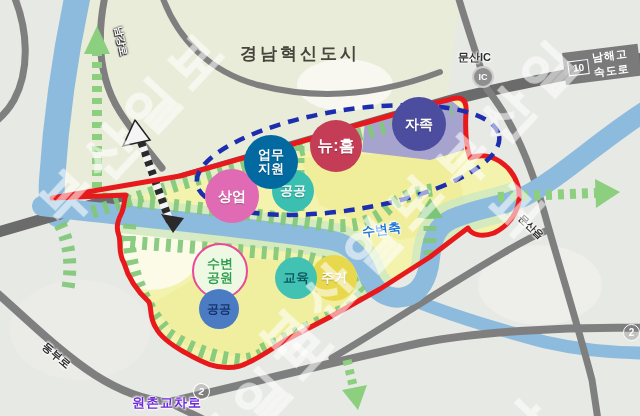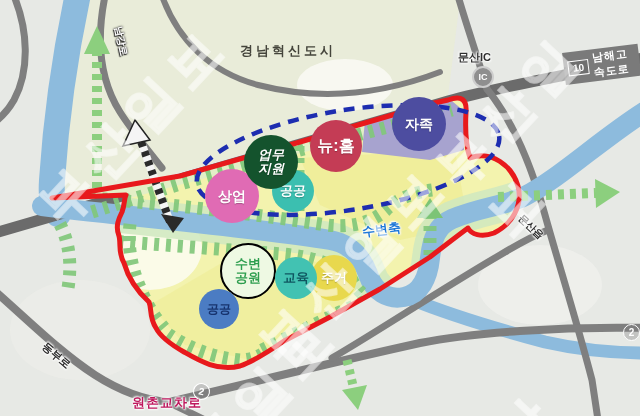--- a/index.html
+++ b/index.html
@@ -5,25 +5,25 @@
   html,body{margin:0;padding:0;}
   .stage{
     position:relative;width:640px;height:416px;overflow:hidden;
     background:#e7e9e5;
     font-family:"Liberation Sans","DejaVu Sans",sans-serif;
   }
   .stage svg{position:absolute;left:0;top:0;}
   .lbl{position:absolute;white-space:nowrap;}
   .halo{text-shadow:0 0 2px #fff,0 0 2px #fff,1px 1px 2px #fff,-1px -1px 2px #fff;}
   .halo-dark{text-shadow:0 0 2px #333,0 0 2px #333,1px 1px 1px #222;}
-  .region-title{left:240px;top:42px;font-size:13px;font-weight:bold;color:#45453c;letter-spacing:3px;}
+  .region-title{left:240px;top:42px;font-size:17px;font-weight:bold;color:#45453c;letter-spacing:3px;}
   .munsan-ic{left:458px;top:50px;font-size:11px;font-weight:bold;color:#2e2e2e;}
   .subeonchuk{left:362px;top:221px;font-size:13px;font-weight:bold;color:#1f78d8;transform:rotate(-7deg);}
   .dongburo{left:40px;top:348px;font-size:11px;font-weight:bold;color:#2c2c2c;transform:rotate(40deg);}
-  .woncheon{left:132px;top:394px;font-size:13px;font-weight:bold;color:#be185d;letter-spacing:1px;}
+  .woncheon{left:132px;top:394px;font-size:13px;font-weight:bold;color:#6d28d9;letter-spacing:1px;}
   .namgang{left:106px;top:34px;font-size:10px;font-weight:bold;color:#fff;transform:rotate(78deg);}
   .munsan-eup{left:516px;top:220px;font-size:10px;font-weight:bold;color:#2c2c2c;transform:rotate(43deg);}
   .badge-ic{
     position:absolute;left:472px;top:66px;width:22px;height:22px;border-radius:50%;
     background:#8f8f8f;border:2px solid #cdcdcd;box-sizing:border-box;
     color:#fff;font-size:9px;font-weight:bold;display:flex;align-items:center;justify-content:center;
   }
   .route10-group{
     position:absolute;left:564px;top:53px;display:flex;align-items:center;gap:4px;
     background:#7a7a7a;padding:1px 4px;transform:rotate(-7deg);transform-origin:left center;
@@ -39,25 +39,25 @@
     display:flex;align-items:center;justify-content:center;background:rgba(130,130,130,.35);
   }
   .badge-r2.a{left:193px;top:383px;transform:rotate(12deg);}
   .badge-r2.b{left:623px;top:324px;}
   .zone{
     position:absolute;border-radius:50%;display:flex;align-items:center;justify-content:center;
     text-align:center;font-weight:bold;color:#fff;white-space:pre-line;line-height:1.05;
     font-size:13px;text-shadow:0 1px 1px rgba(0,0,0,.25);
   }
   .z-commercial{left:205px;top:169px;width:54px;height:54px;background:#e06bb4;font-size:14px;}
-  .z-business{left:244px;top:135px;width:54px;height:54px;background:#14532d;font-size:13px;font-style:italic;}
+  .z-business{left:244px;top:135px;width:54px;height:54px;background:#0369a1;font-size:13px;}
   .z-public-up{left:272px;top:170px;width:42px;height:42px;background:#3bbfb0;}
   .z-newhome{left:310px;top:120px;width:52px;height:52px;background:#c43c55;font-size:16px;}
   .z-self{left:392px;top:97px;width:54px;height:54px;background:#4d4da0;font-size:14px;text-align:right;}
-  .z-waterpark{left:220px;top:243px;width:56px;height:56px;background:#eef9e3;border:2px solid #000000;
+  .z-waterpark{left:192px;top:243px;width:56px;height:56px;background:#eef9e3;border:2px solid #ec4899;
     box-sizing:border-box;color:#2e9e4f;text-shadow:none;}
   .z-resident{left:311px;top:255px;width:46px;height:46px;background:#e8d84d;text-align:right;}
   .z-edu{left:275px;top:257px;width:42px;height:42px;background:#42c2b2;color:#0f5560;text-shadow:none;}
   .z-public-low{left:199px;top:289px;width:40px;height:40px;background:#4b7cc3;color:#17336e;
     font-size:12px;text-shadow:none;}
   .wm{
     position:absolute;font-size:52px;font-weight:bold;letter-spacing:10px;
     color:rgba(255,255,255,.14);-webkit-text-stroke:2px rgba(255,255,255,.5);
     transform:rotate(-47deg);pointer-events:none;
   }

